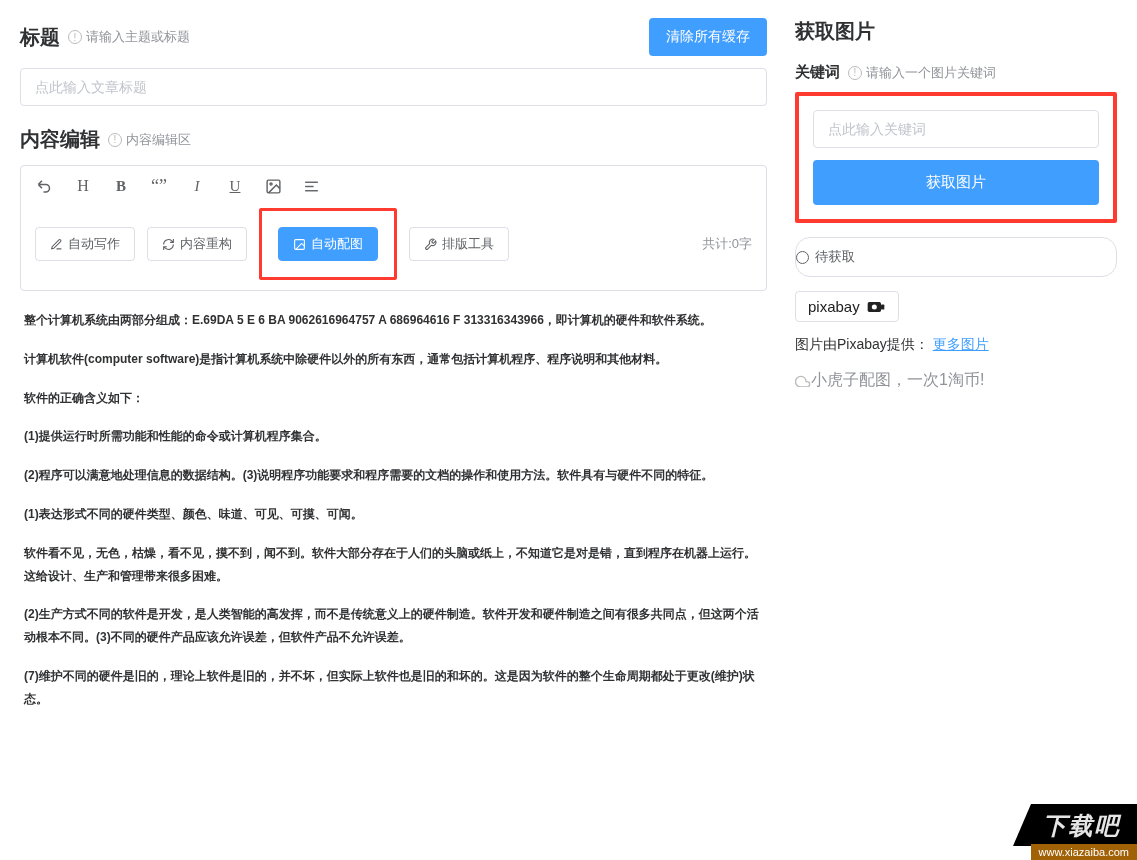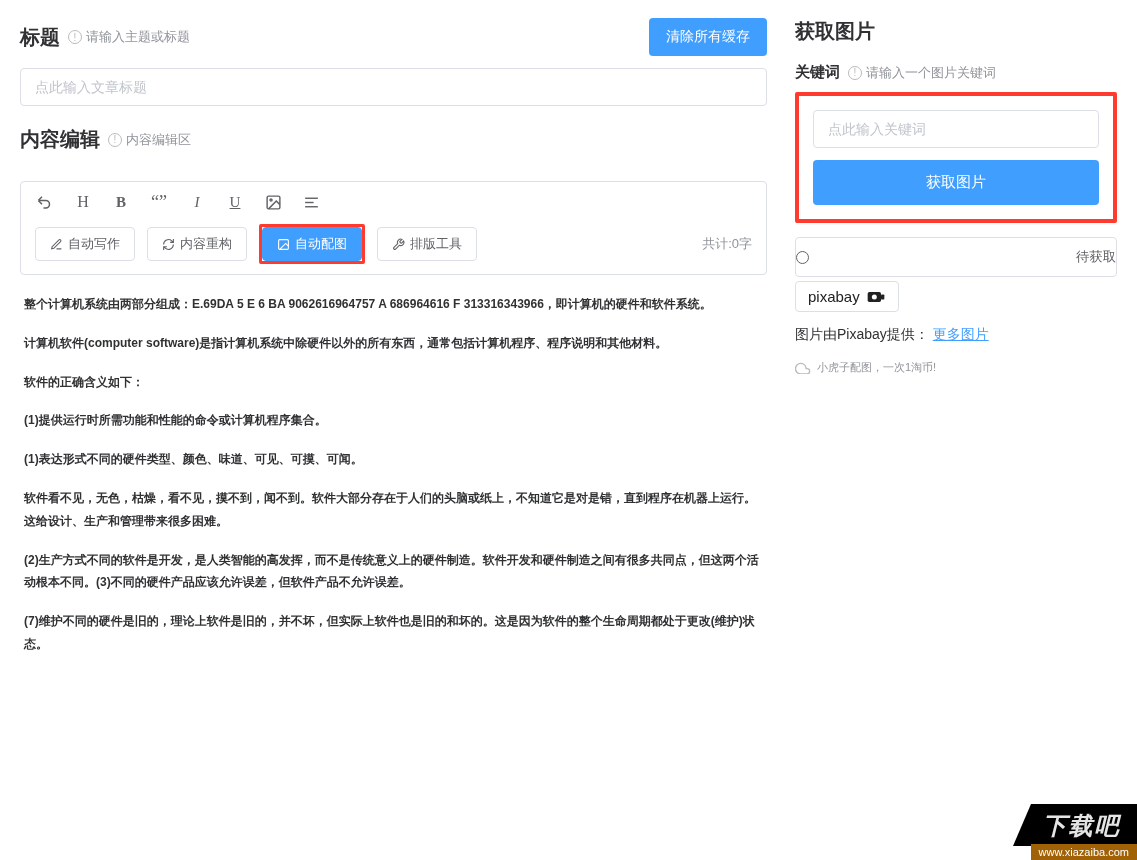--- a/index.html
+++ b/index.html
@@ -15,49 +15,49 @@
 
 .btn { display: inline-flex; align-items: center; justify-content: center; border-radius: 4px; cursor: pointer; border: 1px solid transparent; font-size: 14px; }
 .btn-primary { background: #409EFF; color: #fff; padding: 9px 16px; }
 .btn-default { background: #fff; border-color: #dcdfe6; color: #606266; padding: 7px 14px; font-size: 13px; }
 .btn-active { background: #409EFF; color: #fff; border-color: #409EFF; padding: 7px 14px; font-size: 13px; }
 .btn-big { width: 100%; padding: 12px 0; font-size: 15px; }
 
 input[type="text"] { width: 100%; border: 1px solid #dcdfe6; border-radius: 4px; padding: 10px 14px; font-size: 14px; color: #ec4899; outline: none; }
 input[type="text"]::placeholder { color: #c0c4cc; }
 
-.content-section-title { font-size: 20px; font-weight: 600; color: #303133; margin: 20px 0 28px; display: flex; align-items: center; text-align: right; }
+.content-section-title { font-size: 20px; font-weight: 600; color: #303133; margin: 20px 0 12px; display: flex; align-items: center; text-align: right; }
 
 .toolbar { border: 1px solid #dcdfe6; border-radius: 4px; padding: 10px 14px; }
 .format-row { display: flex; align-items: center; gap: 18px; margin-bottom: 12px; color: #606266; }
 .format-btn { cursor: pointer; display: inline-flex; align-items: center; justify-content: center; width: 20px; height: 20px; }
 .action-row { display: flex; align-items: center; gap: 12px; }
 .action-row .spacer { flex: 1; }
 .word-count { color: #909399; font-size: 13px; }
 
-.highlight-red { border: 3px solid #FF3B30; padding: 0; border-radius: 2px; }
+.highlight-red { border: 3px solid #FF3B30; padding: 16px; border-radius: 2px; }
 
 .editor-body { padding: 18px 4px; line-height: 1.9; color: #303133; font-size: 12px; font-weight: bold; }
 .editor-body p { margin-bottom: 16px; }
 
 .side-title { font-size: 20px; font-weight: 600; color: #303133; margin-bottom: 18px; }
 .side-label { font-size: 15px; font-weight: 600; color: #303133; display: flex; align-items: center; margin-bottom: 10px; }
 .side-box { border: 4px solid #FF3B30; padding: 14px; border-radius: 2px; margin-bottom: 14px; }
 .side-box input { margin-bottom: 12px; }
 
-.wait-btn { width: 100%; border: 1px solid #dcdfe6; background: #fff; padding: 10px 0; border-radius: 4px; color: #606266; cursor: pointer; display: flex; align-items: center; justify-content: space-between; gap: 6px; margin-bottom: 4px; }
+.wait-btn { width: 100%; border: 1px solid #dcdfe6; background: #fff; padding: 10px 0; border-radius: 15px; color: #606266; cursor: pointer; display: flex; align-items: center; justify-content: flex-start; gap: 6px; margin-bottom: 14px; }
 .wait-icon { width: 13px; height: 13px; border: 1.5px solid #606266; border-radius: 50%; }
 
 .pixabay-badge { border: 1px solid #dcdfe6; border-radius: 4px; padding: 6px 12px; display: inline-flex; align-items: center; gap: 6px; font-family: Arial; font-size: 15px; color: #222; margin-bottom: 14px; }
 .camera-icon { font-size: 14px; }
 
 .credit-line { color: #303133; font-size: 14px; margin-bottom: 16px; }
 .credit-line a { color: #409EFF; text-decoration: underline; }
 
-.footer-note { color: #909399; font-size: 11px; display: flex; align-items: center; gap: 6px; }
+.footer-note { color: #909399; font-size: 16px; display: flex; align-items: center; }
 
 .watermark { position: fixed; right: 0; bottom: 0; pointer-events: none; }
 .watermark-box { background: #000; color: #e5e5e5; font-weight: 900; font-style: italic; font-size: 24px; padding: 6px 12px 2px; letter-spacing: 2px; position: relative; }
 .watermark-url { background: #a16207; color: #fff; font-size: 11px; text-align: right; padding: 2px 8px; }
 .wm-triangle { position: absolute; left: -18px; top: 0; width: 0; height: 0; border-bottom: 42px solid #000; border-left: 18px solid transparent; }
 
 svg { display: block; }
 </style>
 </head>
 <body>
@@ -146,20 +146,21 @@
         <span class="word-count">共计:0字</span>
       </div>
     </div>
 
     
     <div class="editor-body">
       <p>整个计算机系统由两部分组成：E.69DA 5 E 6 BA 9062616964757 A 686964616 F 313316343966，即计算机的硬件和软件系统。</p>
       <p>计算机软件(computer software)是指计算机系统中除硬件以外的所有东西，通常包括计算机程序、程序说明和其他材料。</p>
       <p>软件的正确含义如下：</p>
       <p>(1)提供运行时所需功能和性能的命令或计算机程序集合。</p>
+      <p>(2)程序可以满意地处理信息的数据结构。(3)说明程序功能要求和程序需要的文档的操作和使用方法。软件具有与硬件不同的特征。</p>
       <p>(1)表达形式不同的硬件类型、颜色、味道、可见、可摸、可闻。</p>
       <p>软件看不见，无色，枯燥，看不见，摸不到，闻不到。软件大部分存在于人们的头脑或纸上，不知道它是对是错，直到程序在机器上运行。这给设计、生产和管理带来很多困难。</p>
       <p>(2)生产方式不同的软件是开发，是人类智能的高发挥，而不是传统意义上的硬件制造。软件开发和硬件制造之间有很多共同点，但这两个活动根本不同。(3)不同的硬件产品应该允许误差，但软件产品不允许误差。</p>
       <p>(7)维护不同的硬件是旧的，理论上软件是旧的，并不坏，但实际上软件也是旧的和坏的。这是因为软件的整个生命周期都处于更改(维护)状态。</p>
     </div>
   </div>
 
   <div class="side-col">
     <div class="side-title">获取图片</div>
 

